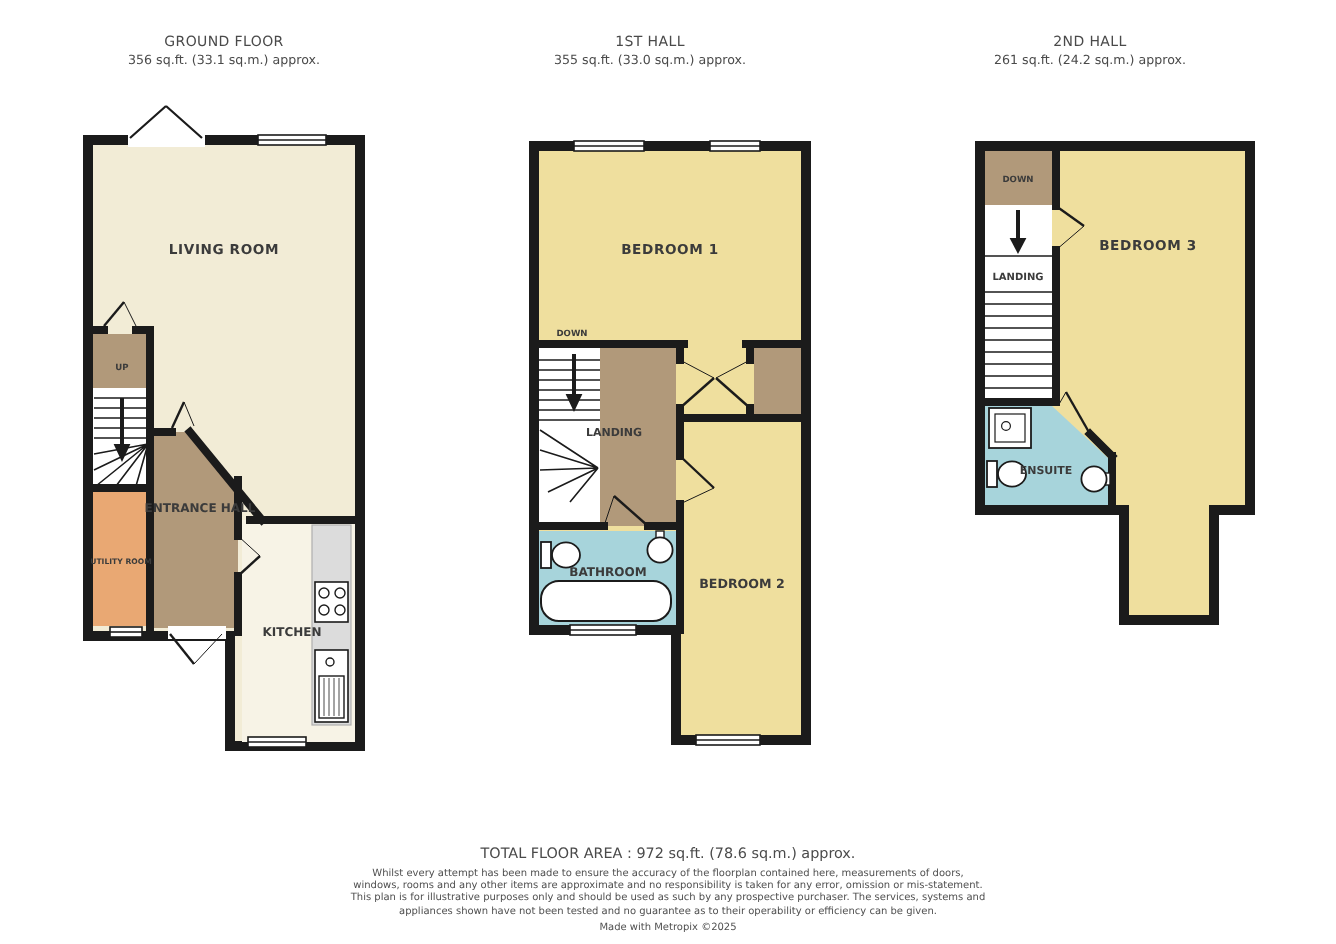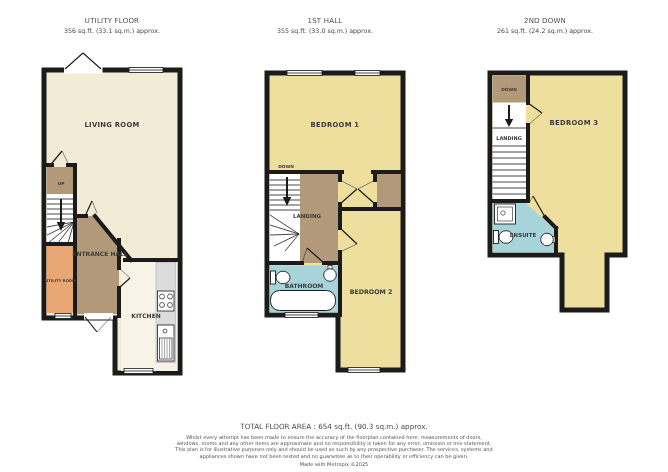--- a/index.html
+++ b/index.html
@@ -19,29 +19,29 @@
   .footer-credit{position:absolute;left:174px;top:461px;width:320px;text-align:center;
                 color:#4f4f4f;font-size:5px;}
   svg text{font-family:"DejaVu Sans", sans-serif;font-weight:bold;fill:#3b3b3b;}
 </style>
 </head>
 <body>
 
 <div class="canvas">
 
   <div class="floor-header" id="hdr-ground">
-    <div class="fname">UTILITY FLOOR</div>
+    <div class="fname">GROUND FLOOR</div>
     <div class="farea">356 sq.ft. (33.1 sq.m.) approx.</div>
   </div>
   <div class="floor-header" id="hdr-first">
     <div class="fname">1ST HALL</div>
     <div class="farea">355 sq.ft. (33.0 sq.m.) approx.</div>
   </div>
   <div class="floor-header" id="hdr-second">
-    <div class="fname">2ND DOWN</div>
+    <div class="fname">2ND HALL</div>
     <div class="farea">261 sq.ft. (24.2 sq.m.) approx.</div>
   </div>
 
   <svg class="plan-svg" width="668" height="472" viewBox="0 0 668 472">
 
     <g>
       <path d="M44,70 H180 V373 H115 V318 H44 Z" fill="#F2ECD6" stroke="#1b1b1b" stroke-width="5" stroke-linejoin="miter"></path>
       <rect x="121" y="260" width="56.5" height="111" fill="#F7F3E6"></rect>
       <rect x="156" y="262.5" width="19.5" height="100" fill="#DCDCDC" stroke="#AFAFAF" stroke-width="0.6"></rect>
       <rect x="46.5" y="167" width="28.5" height="76" fill="#ffffff"></rect>
@@ -233,17 +233,17 @@
         <circle cx="547" cy="239.5" r="6.3" fill="#ffffff" stroke="#1b1b1b" stroke-width="0.9"></circle>
       </g>
 
       <text x="509" y="91" font-size="4.3" text-anchor="middle">DOWN</text>
       <text x="509" y="140" font-size="5" text-anchor="middle">LANDING</text>
       <text x="574" y="125" font-size="6.8" text-anchor="middle" letter-spacing="0.3">BEDROOM 3</text>
       <text x="523" y="237" font-size="5.5" text-anchor="middle">ENSUITE</text>
     </g>
   </svg>
 
-  <div class="footer-total">TOTAL FLOOR AREA : 654 sq.ft. (90.3 sq.m.) approx.</div>
+  <div class="footer-total">TOTAL FLOOR AREA : 972 sq.ft. (78.6 sq.m.) approx.</div>
   <div class="footer-disclaimer">Whilst every attempt has been made to ensure the accuracy of the floorplan contained here, measurements of doors, windows, rooms and any other items are approximate and no responsibility is taken for any error, omission or mis-statement. This plan is for illustrative purposes only and should be used as such by any prospective purchaser. The services, systems and appliances shown have not been tested and no guarantee as to their operability or efficiency can be given.</div>
   <div class="footer-credit">Made with Metropix ©2025</div>
 
 </div>
 
 </body></html>

